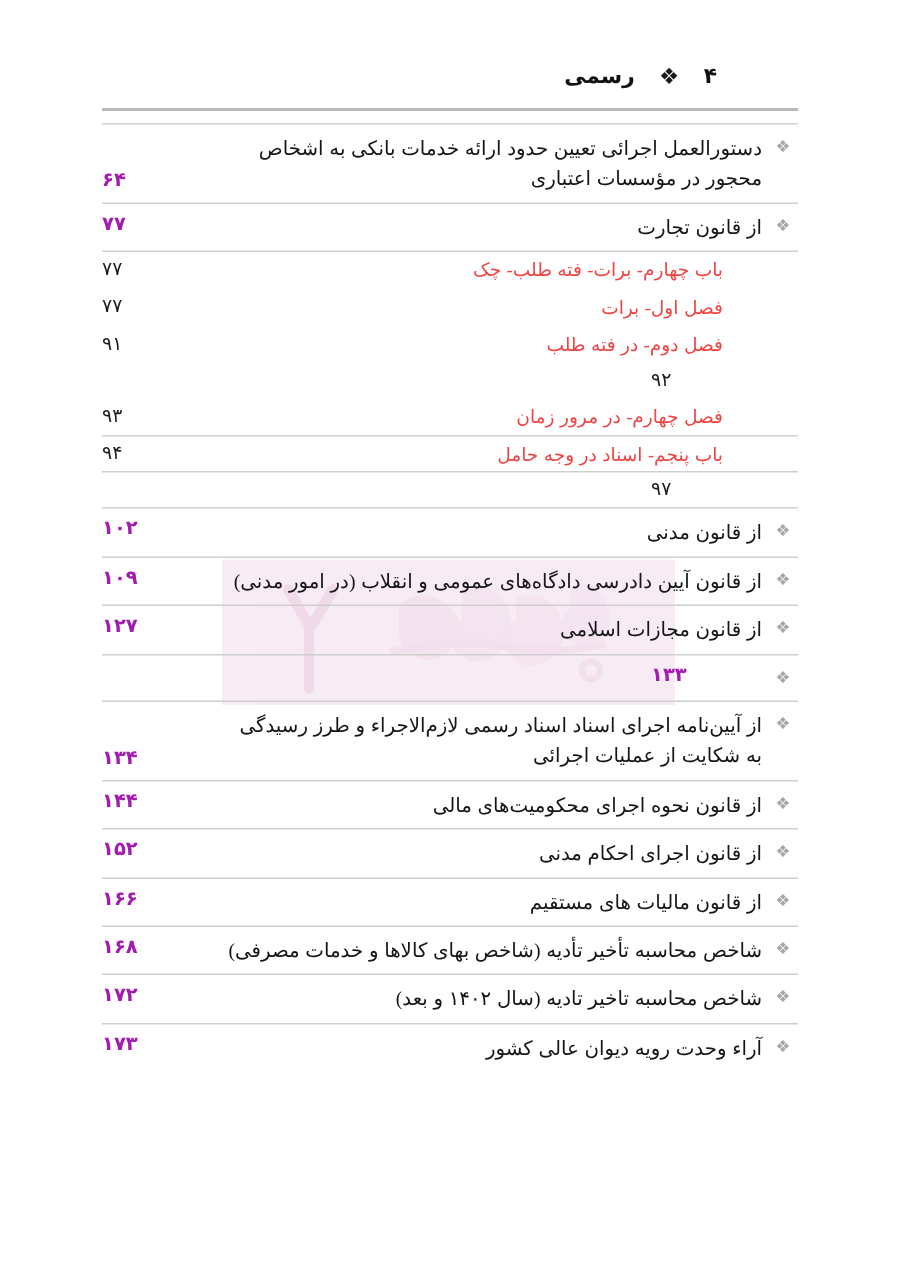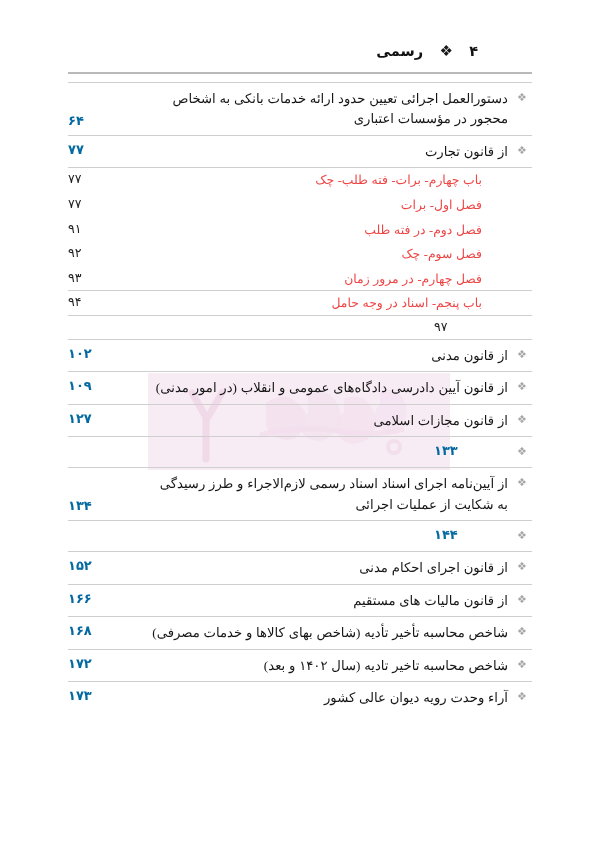--- a/index.html
+++ b/index.html
@@ -124,21 +124,21 @@
     padding-bottom: 2px;
     line-height: 1.5;
   }
 
   .page-cell {
     flex: 0 0 72px;
     width: 72px;
     padding: 6px 6px 5px 0;
     font-size: 13px;
     font-weight: 700;
-    color: #0369a1;
+    color: #a21caf;
     text-align: left;
     direction: ltr;
     white-space: nowrap;
   }
   .toc-row.level-2 .page-cell {
     font-weight: 400;
     font-size: 12.6px;
     padding-top: 3px;
     padding-bottom: 2px;
     color: #1d1d1d;
@@ -221,21 +221,20 @@
         <div class="title-cell level-2">فصل اول- برات</div>
         <div class="page-cell">۷۷</div>
       </div>
       <div class="toc-row level-2 no-rule">
         <div class="bullet-cell empty"></div>
         <div class="title-cell level-2">فصل دوم- در فته طلب</div>
         <div class="page-cell">۹۱</div>
       </div>
       <div class="toc-row level-2 no-rule">
         <div class="bullet-cell empty"></div>
-        <div class="title-cell level-2">فصل سوم- چک</div>
         <div class="page-cell">۹۲</div>
       </div>
       <div class="toc-row level-2 no-rule">
         <div class="bullet-cell empty"></div>
         <div class="title-cell level-2">فصل چهارم- در مرور زمان</div>
         <div class="page-cell">۹۳</div>
       </div>
       <div class="toc-row level-2">
         <div class="bullet-cell empty"></div>
         <div class="title-cell level-2">باب پنجم- اسناد در وجه حامل</div>
@@ -264,20 +263,21 @@
         <div class="bullet-cell">❖</div>
         <div class="page-cell">۱۳۳</div>
       </div>
       <div class="toc-row level-1 wrap">
         <div class="bullet-cell">❖</div>
         <div class="title-cell">از آیین‌نامه اجرای اسناد اسناد رسمی لازم‌الاجراء و طرز رسیدگی به شکایت از عملیات اجرائی</div>
         <div class="page-cell">۱۳۴</div>
       </div>
       <div class="toc-row level-1">
         <div class="bullet-cell">❖</div>
+        <div class="title-cell">از قانون نحوه اجرای محکومیت‌های مالی</div>
         <div class="page-cell">۱۴۴</div>
       </div>
       <div class="toc-row level-1">
         <div class="bullet-cell">❖</div>
         <div class="title-cell">از قانون اجرای احکام مدنی</div>
         <div class="page-cell">۱۵۲</div>
       </div>
       <div class="toc-row level-1">
         <div class="bullet-cell">❖</div>
         <div class="title-cell">از قانون مالیات های مستقیم</div>

